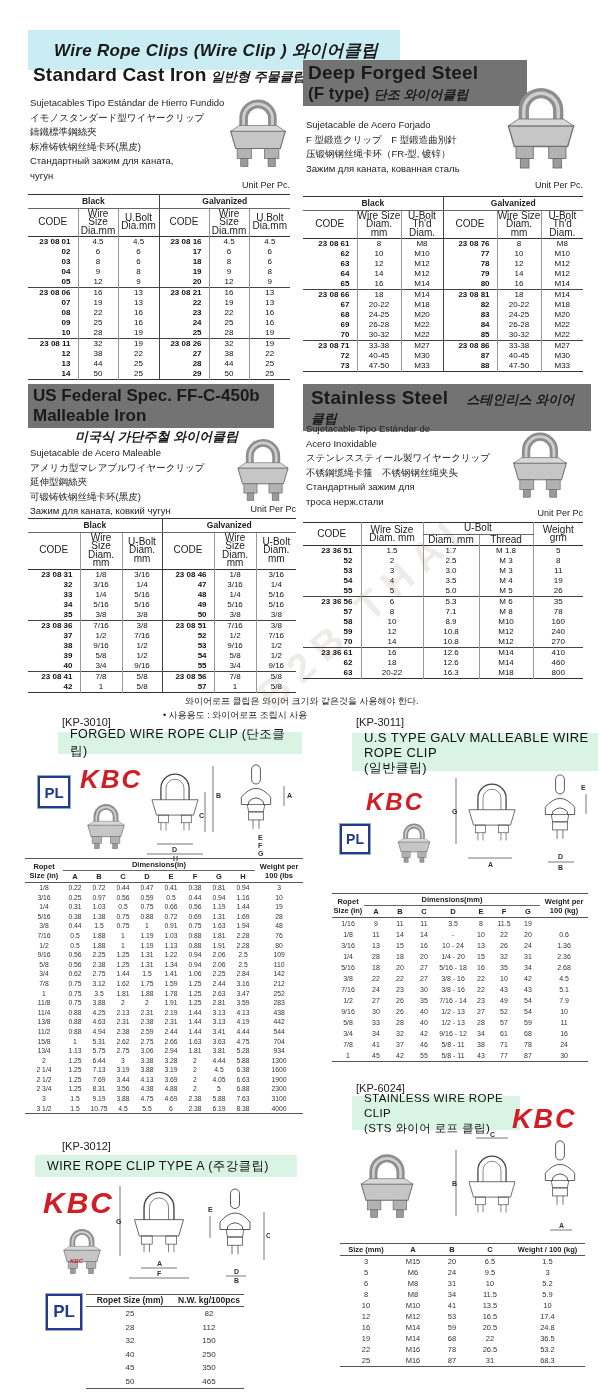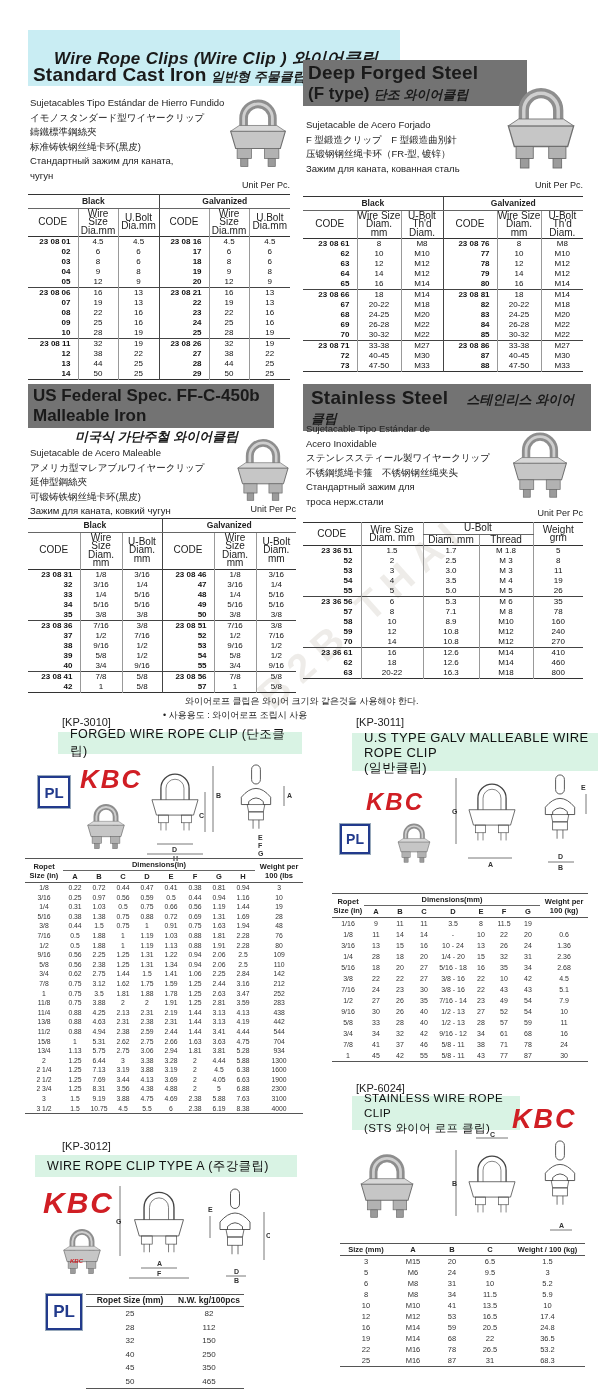--- a/index.html
+++ b/index.html
@@ -79,21 +79,21 @@
       <path d="M10 48 q20 -24 40 0 v10 h-10 v-4 q-10 -10 -20 0 v4 h-10 z" fill="none" stroke="#444" stroke-width="1.2"></path>
       <path d="M18 58 h24 l-2 10 h-20 z" fill="none" stroke="#444"></path>
       <rect x="20" y="68" width="20" height="11" fill="none" stroke="#444"></rect>
       <path d="M26 79 v12 M34 79 v12" stroke="#444" fill="none"></path>
     </symbol>
   </defs>
 </svg>
 
 <div id="page">
 
-  <div class="abs banner" style="left:28px;top:30px;width:346px;height:56px">Wire Rope Clips  (Wire Clip ) 와이어클립</div>
+  <div class="abs banner" style="left:28px;top:30px;width:346px;height:40px">Wire Rope Clips  (Wire Clip ) 와이어클립</div>
 
   <div class="abs wm" style="left:230px;top:590px">B2B THAI</div>
 
   <div class="abs" style="left:33px;top:64px">
     <span class="sec-title">Standard Cast Iron</span>
     <span class="ko">일반형 주물클립</span>
   </div>
   <div class="abs desc" style="left:30px;top:96px;width:196px">
     <div>Sujetacables Tipo Estándar de Hierro Fundido</div>
     <div>イモノスタンダード型ワイヤークリップ</div>

